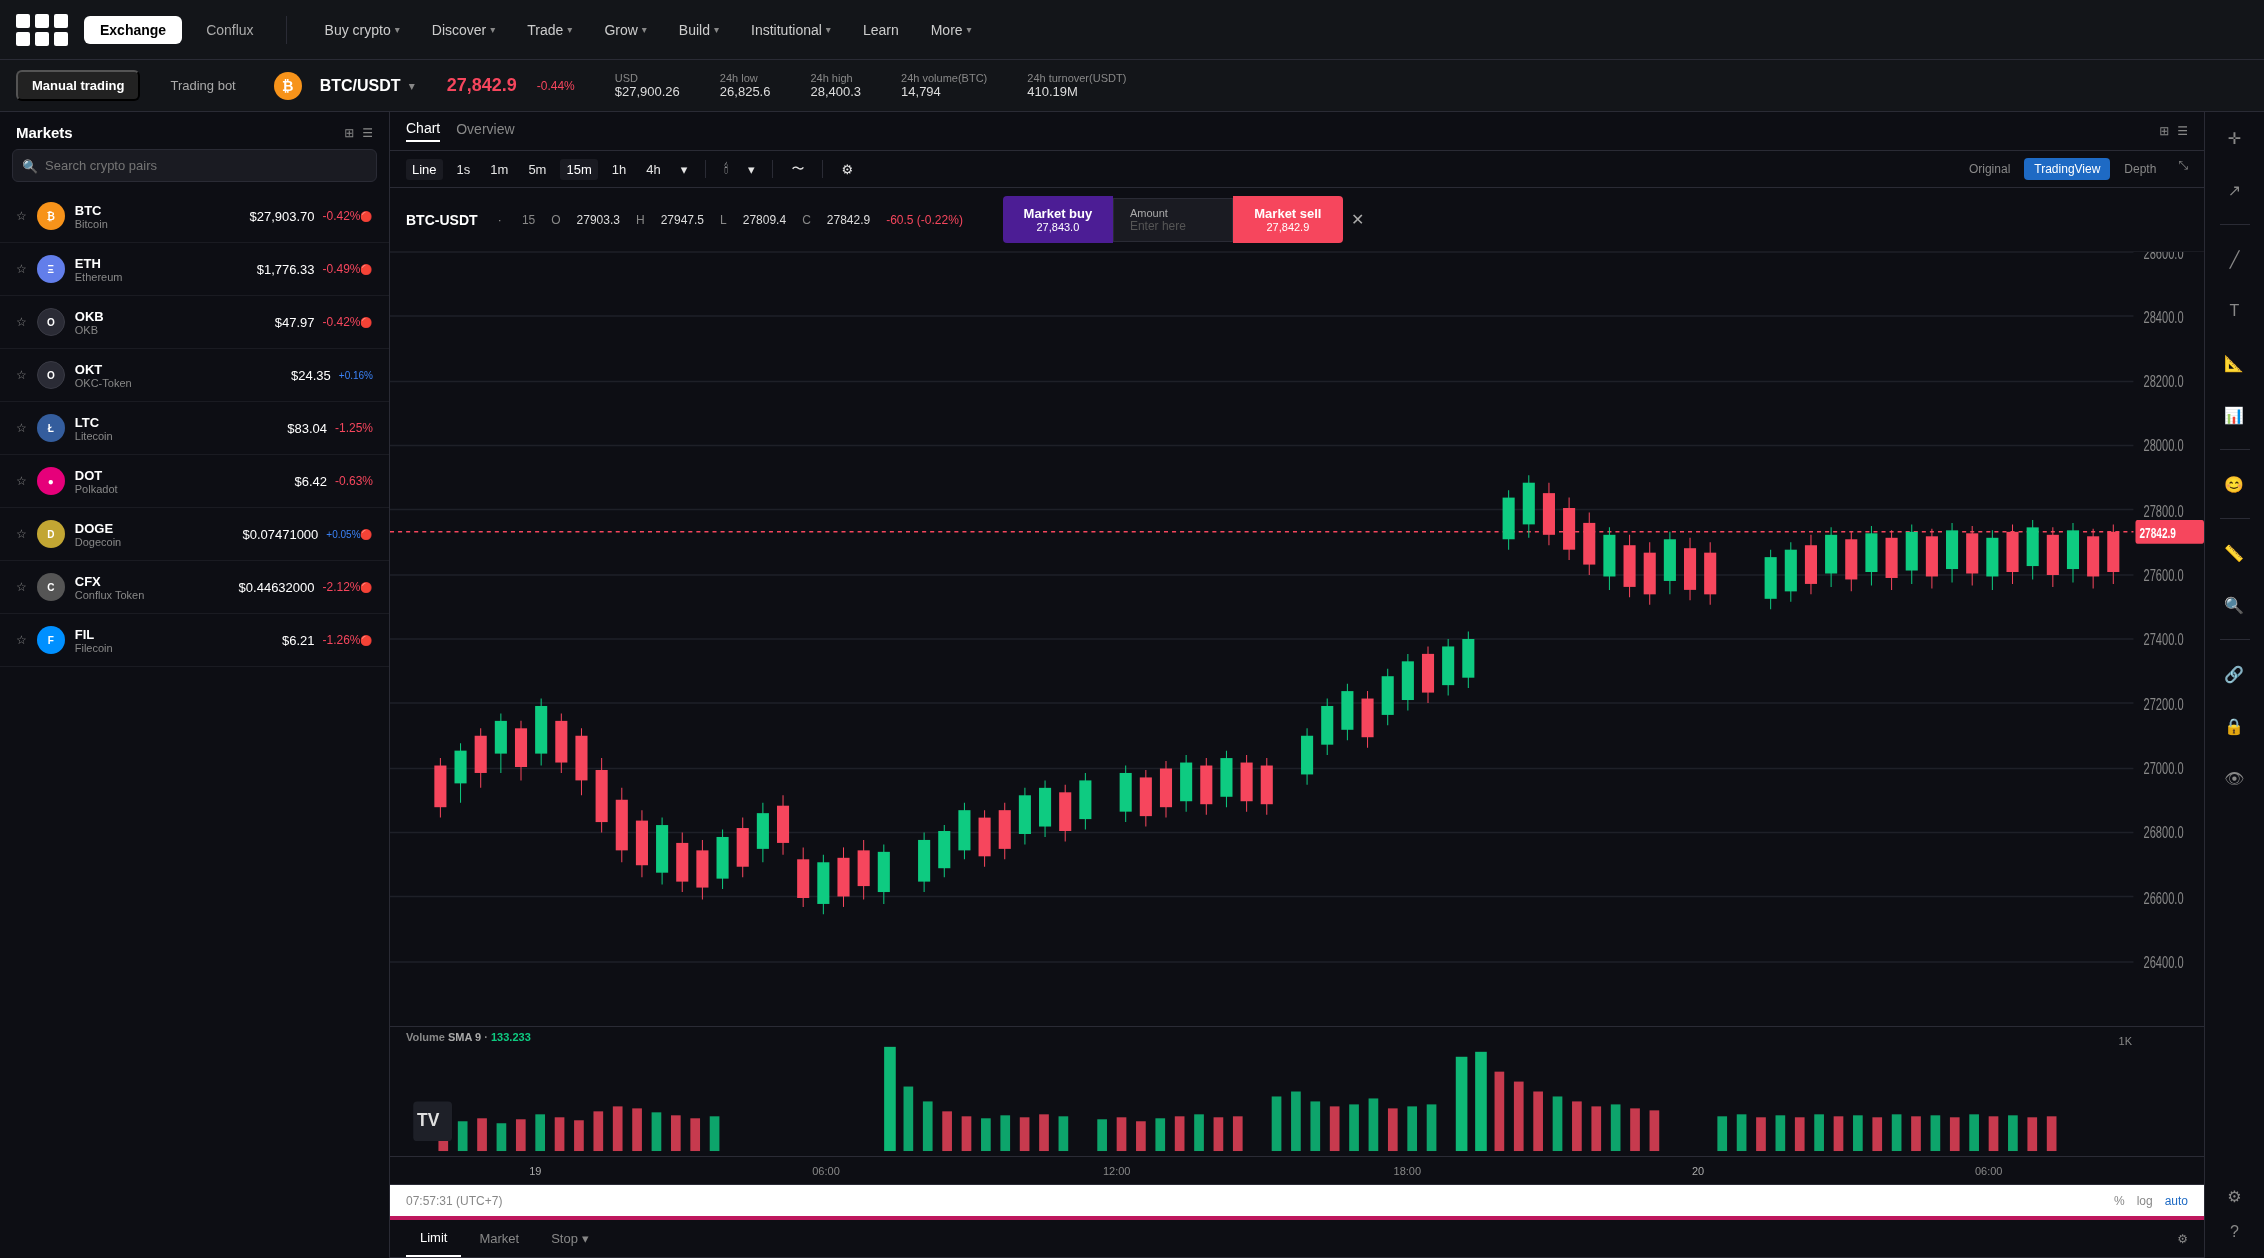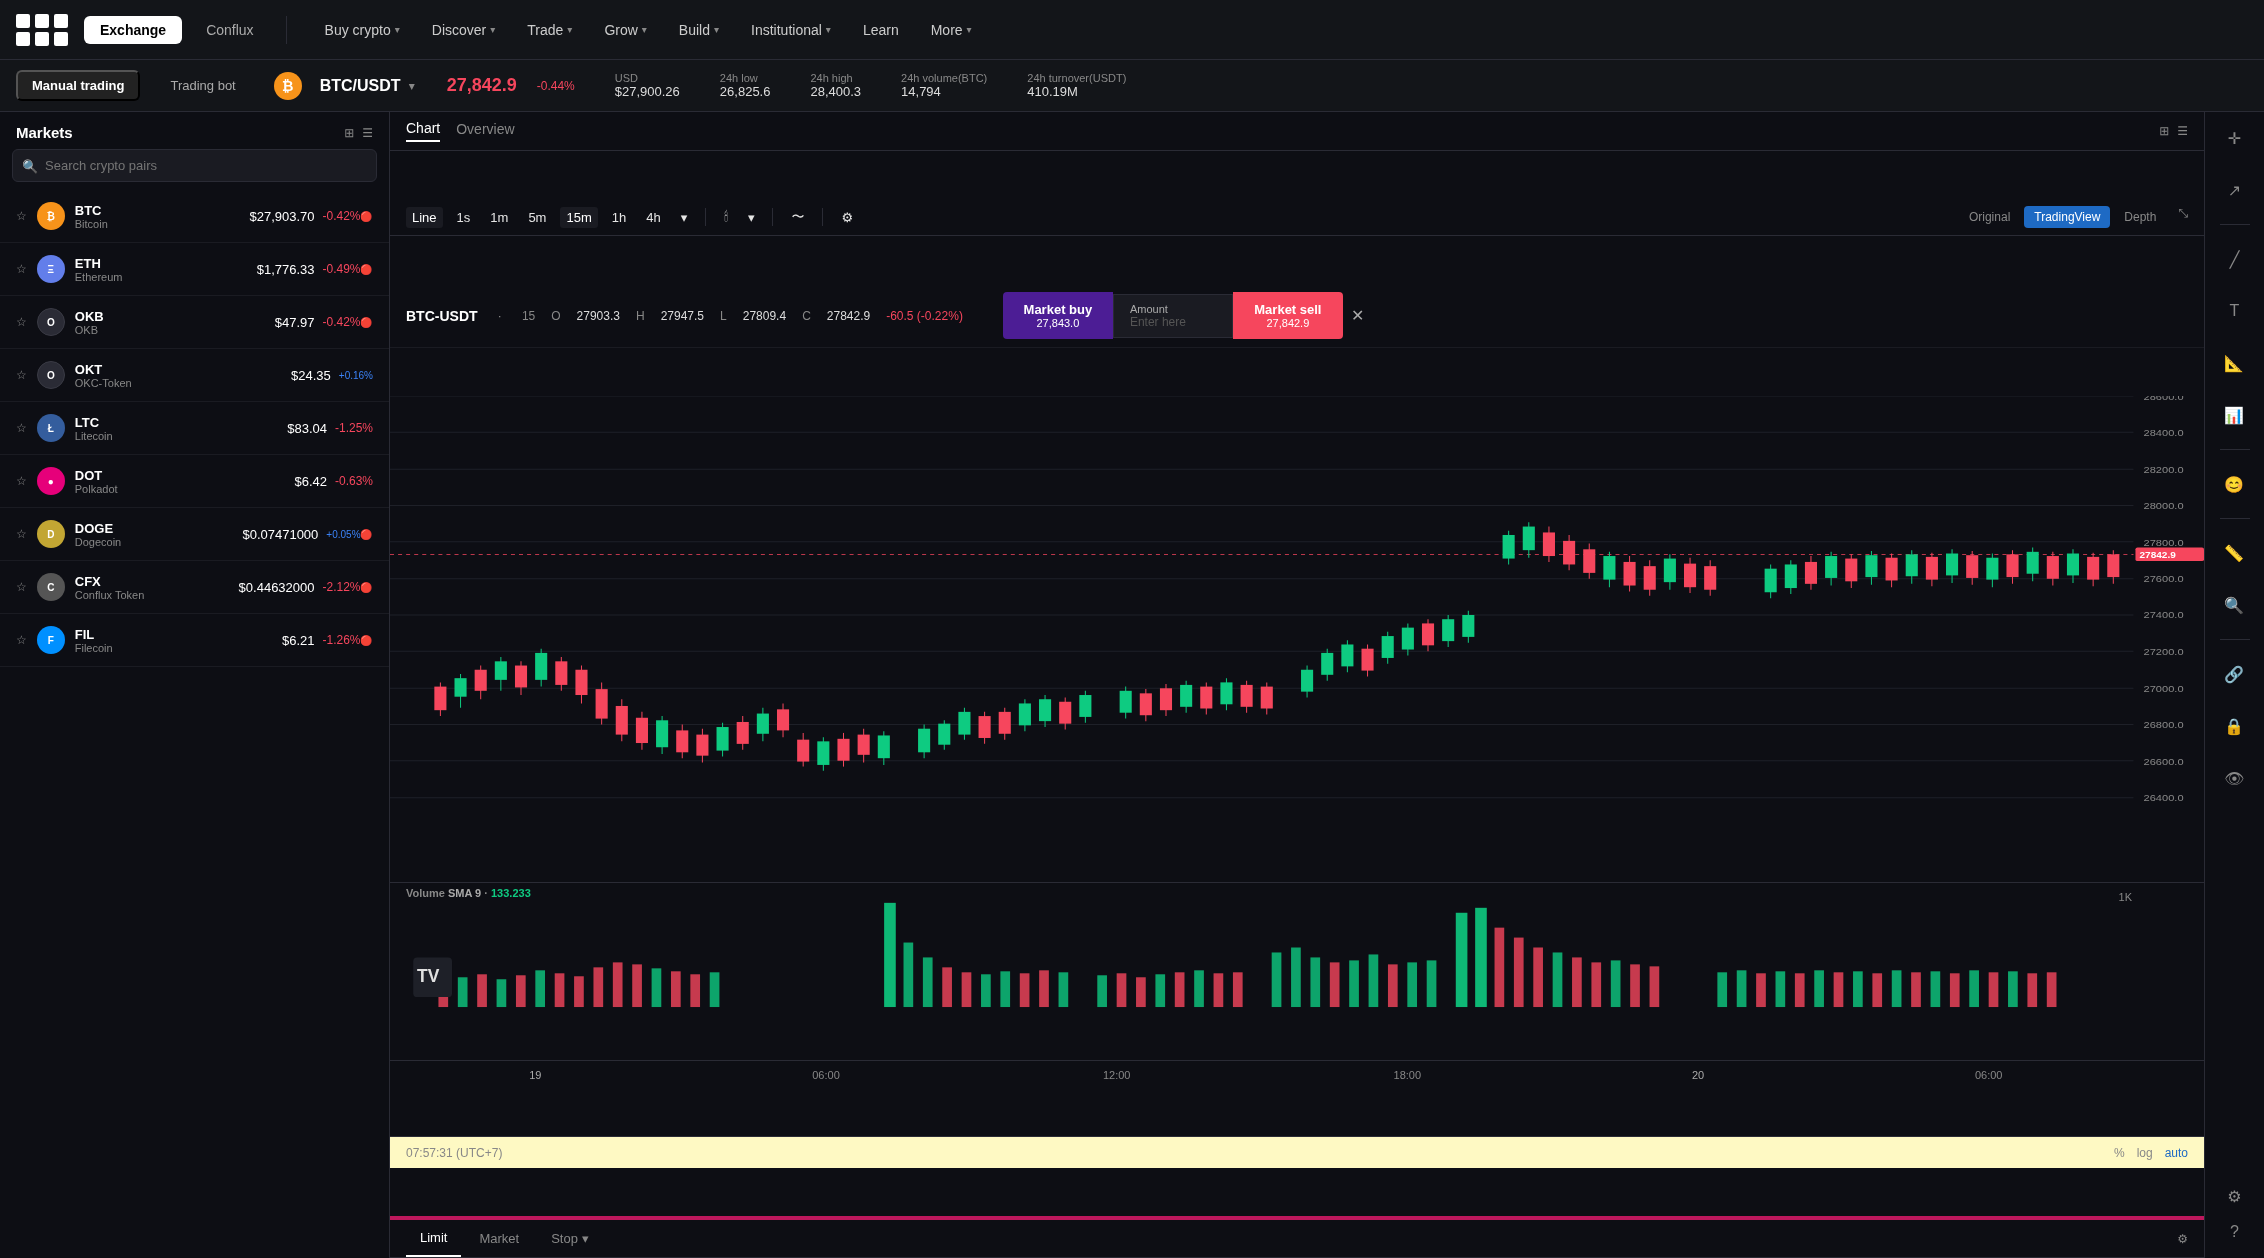--- a/index.html
+++ b/index.html
@@ -50,21 +50,21 @@
     .star-icon { color: #888; margin-right: 10px; font-size: 12px; }
     .crypto-icon { width: 28px; height: 28px; border-radius: 50%; margin-right: 10px; display: flex; align-items: center; justify-content: center; font-size: 10px; font-weight: bold; }
     .crypto-info { flex: 1; }
     .crypto-name { font-size: 13px; font-weight: 600; }
     .crypto-fullname { font-size: 11px; color: #888; }
     .crypto-price { font-size: 13px; font-weight: 500; margin-right: 8px; }
     .crypto-change-pos { color: #3b82f6; font-size: 10px; }
     .crypto-change-neg { color: #f6465d; font-size: 12px; }
 
     
-    .chart-area { flex: 1; display: flex; flex-direction: column; background: #0d0e14; overflow: hidden; gap: 48px; }
+    .chart-area { flex: 1; display: flex; flex-direction: column; background: #0d0e14; overflow: hidden; }
     .chart-tabs { display: flex; align-items: center; padding: 8px 16px; border-bottom: 1px solid #2a2b35; gap: 16px; }
     .chart-tab { color: #888; cursor: pointer; font-size: 14px; padding-bottom: 4px; }
     .chart-tab.active { color: #fff; border-bottom: 2px solid #fff; }
     .chart-toolbar { display: flex; align-items: center; padding: 6px 16px; gap: 8px; border-bottom: 1px solid #2a2b35; flex-wrap: wrap; }
     .toolbar-btn { color: #e5e5e5; cursor: pointer; font-size: 13px; padding: 3px 6px; border-radius: 3px; }
     .toolbar-btn.active { background: #1a1b22; color: #fff; }
     .toolbar-sep { width: 1px; height: 18px; background: #2a2b35; margin: 0 4px; }
     .chart-view-btns { margin-left: auto; display: flex; gap: 4px; }
     .view-btn { padding: 4px 10px; border-radius: 4px; cursor: pointer; font-size: 12px; color: #888; }
     .view-btn.active { background: #1e6ac4; color: #fff; }
@@ -783,21 +783,21 @@
 
     <div class="time-axis" style="height:28px; border-top:1px solid #2a2b35; display:flex; align-items:center; background:#0d0e14; padding-right:70px;">
       <span class="time-label bold" style="flex:1; text-align:center; color:#aaa; font-size:11px;">19</span>
       <span class="time-label" style="flex:1; text-align:center; color:#888; font-size:11px;">06:00</span>
       <span class="time-label" style="flex:1; text-align:center; color:#888; font-size:11px;">12:00</span>
       <span class="time-label" style="flex:1; text-align:center; color:#888; font-size:11px;">18:00</span>
       <span class="time-label bold" style="flex:1; text-align:center; color:#aaa; font-size:11px;">20</span>
       <span class="time-label" style="flex:1; text-align:center; color:#888; font-size:11px;">06:00</span>
     </div>
 
-    <div class="chart-bottom" style="height:32px; border-top:1px solid #2a2b35; display:flex; justify-content:space-between; padding:0 16px; background:#fef9c3;">
+    <div class="chart-bottom" style="height:32px; border-top:1px solid #2a2b35; display:flex; justify-content:space-between; padding:0 16px; background:#ffffff;">
       <span class="timestamp">07:57:31 (UTC+7)</span>
       <div class="chart-scale-btns" style="display:flex; gap:12px;">
         <span class="scale-btn">%</span>
         <span class="scale-btn">log</span>
         <span class="scale-btn active">auto</span>
       </div>
     </div>
 
     <div class="order-form-tabs" style="border-top:4px solid #be185d;">
       <span class="order-form-tab active">Limit</span>

